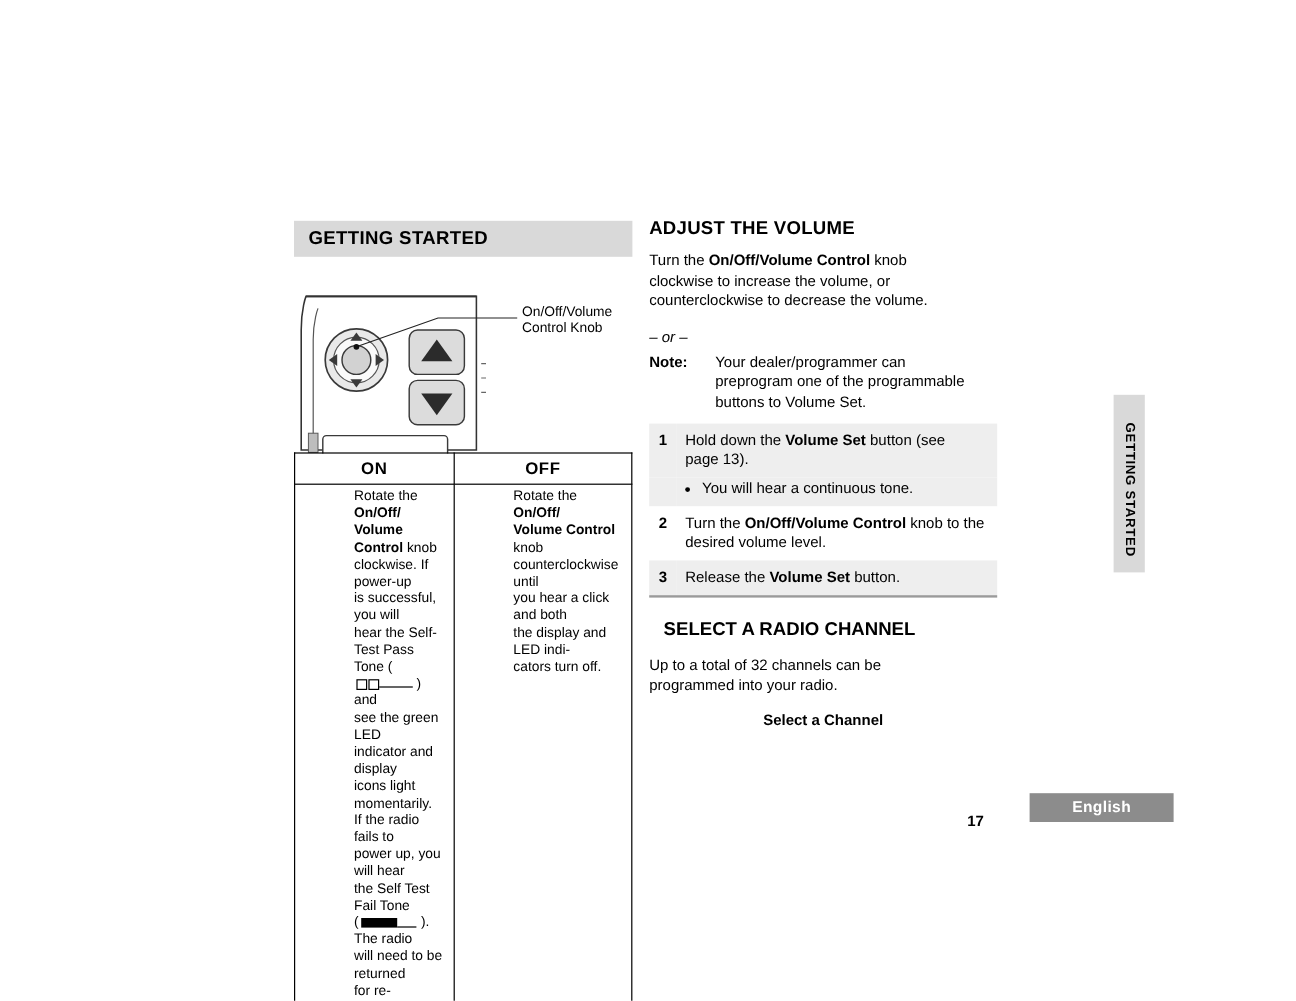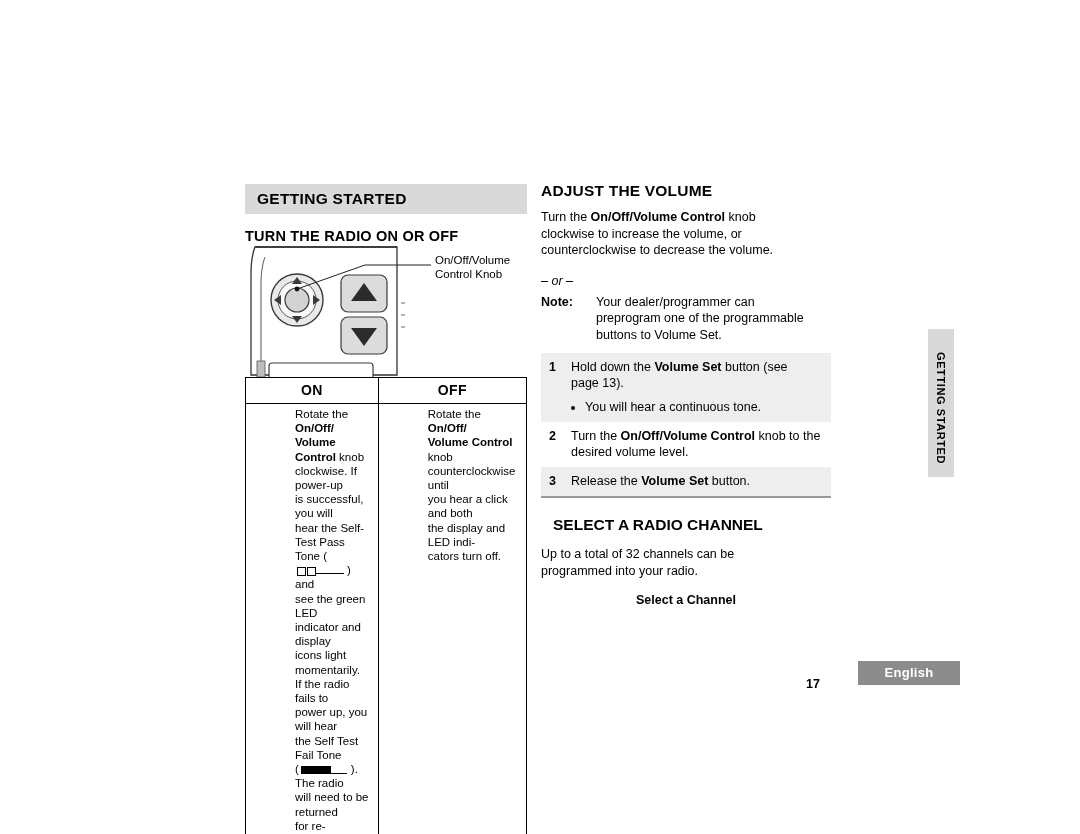--- a/index.html
+++ b/index.html
@@ -287,39 +287,38 @@
     position: absolute;
     left: 806px;
     top: 677px;
     font-size: 12.5px;
     font-weight: bold;
   }
   .lang-tab {
     position: absolute;
     left: 858px;
     top: 661px;
-    width: 102px;
+    width: 120px;
     height: 24px;
     background: #8c8c8c;
     color: #ffffff;
     font-size: 13px;
     font-weight: bold;
     text-align: center;
     line-height: 24px;
     letter-spacing: 0.3px;
   }
 </style>
 </head>
 <body>
 
 <div class="page">
 
   <div class="left-col">
     <div class="section-banner">GETTING STARTED</div>
-    <div class="sub-head">TURN THE RADIO ON OR OFF</div>
   </div>
 
   <div class="radio-art">
     <svg width="282" height="135" viewBox="0 0 282 135">
 
       <path d="M10,4 C10,4 6,14 6,32 L6,132 L152,132 L152,4 Z" fill="#ffffff" stroke="#333333" stroke-width="1.3"></path>
       <path d="M20,14 C20,14 16,24 16,40 L16,132" fill="none" stroke="#555555" stroke-width="1"></path>
 
       <path d="M10,4 L152,4" stroke="#333333" stroke-width="1.3" fill="none"></path>
 

